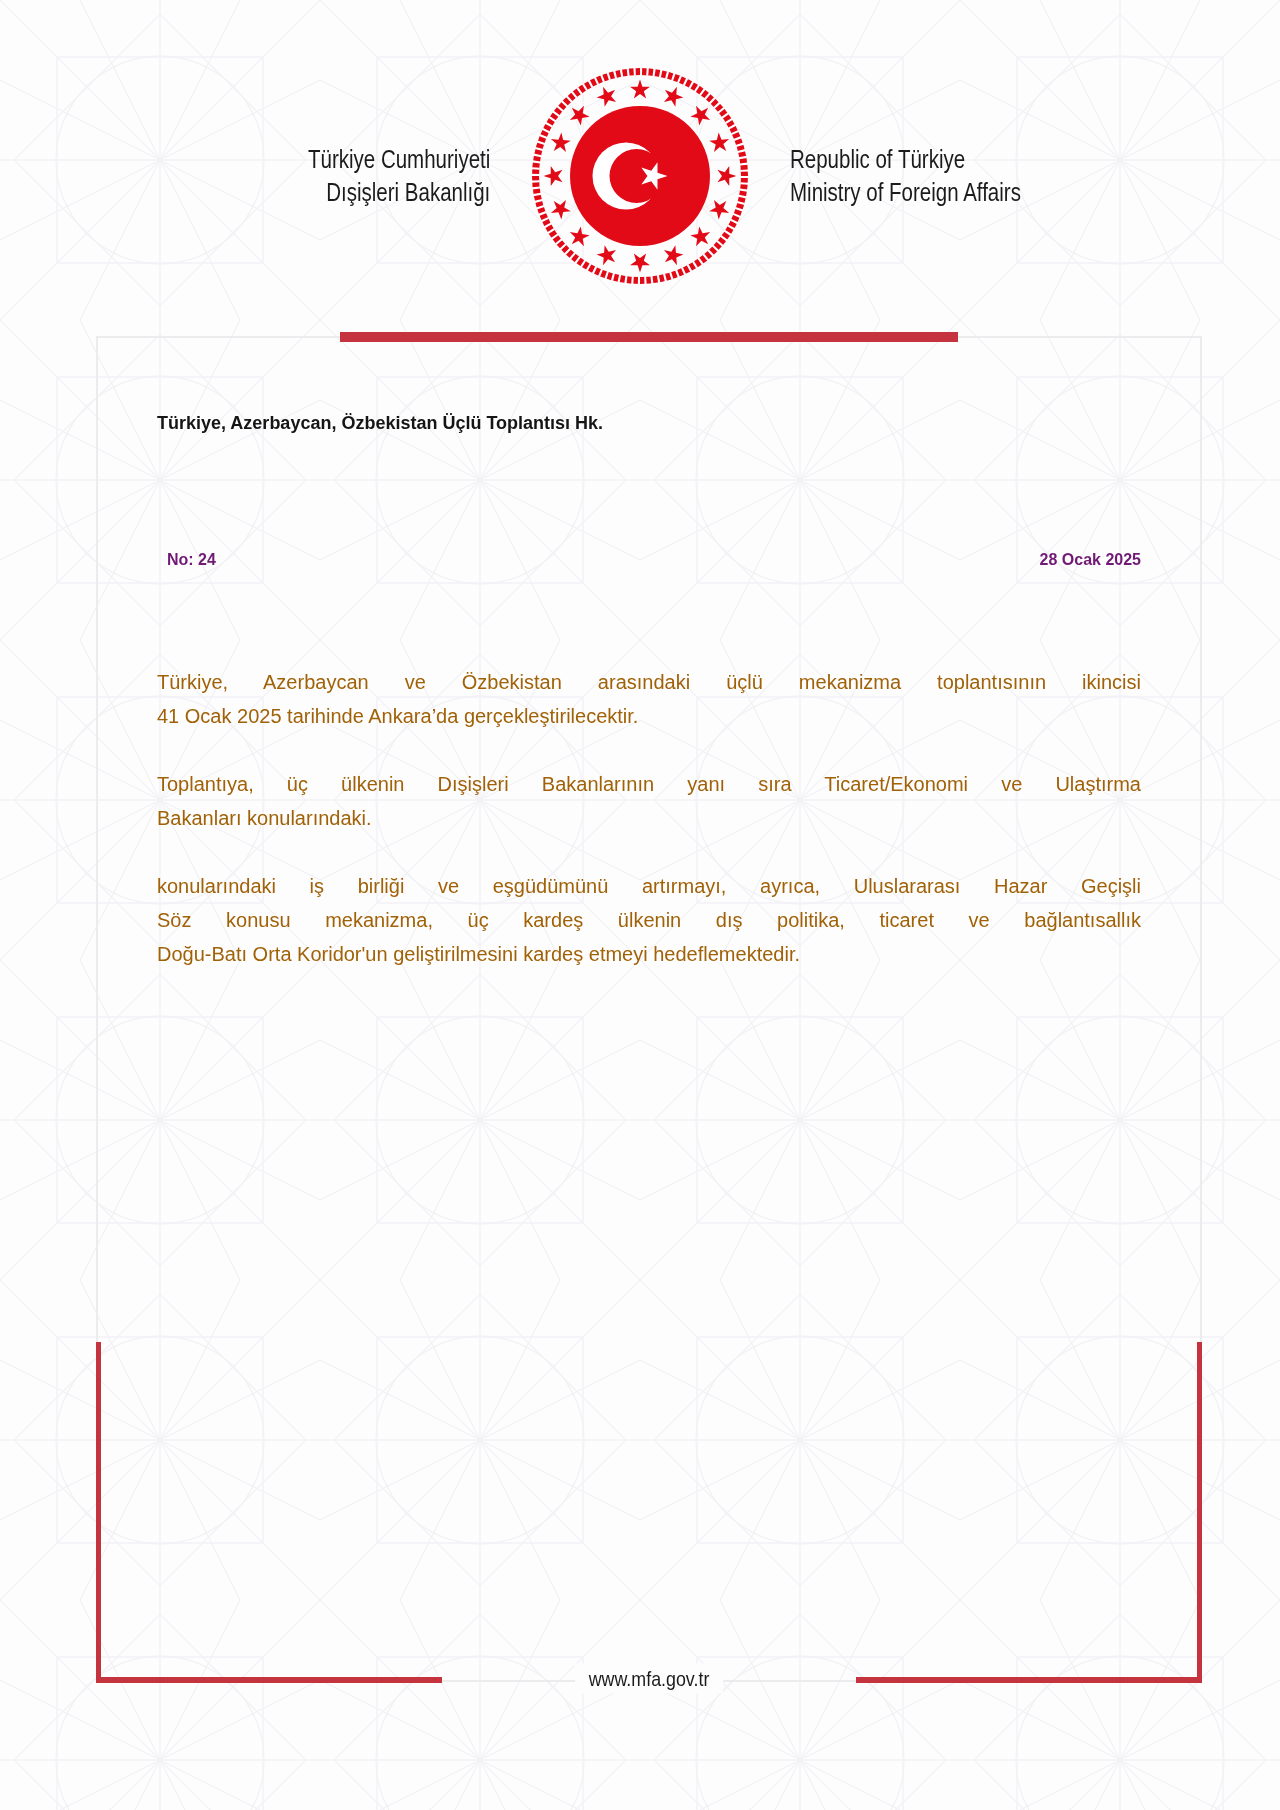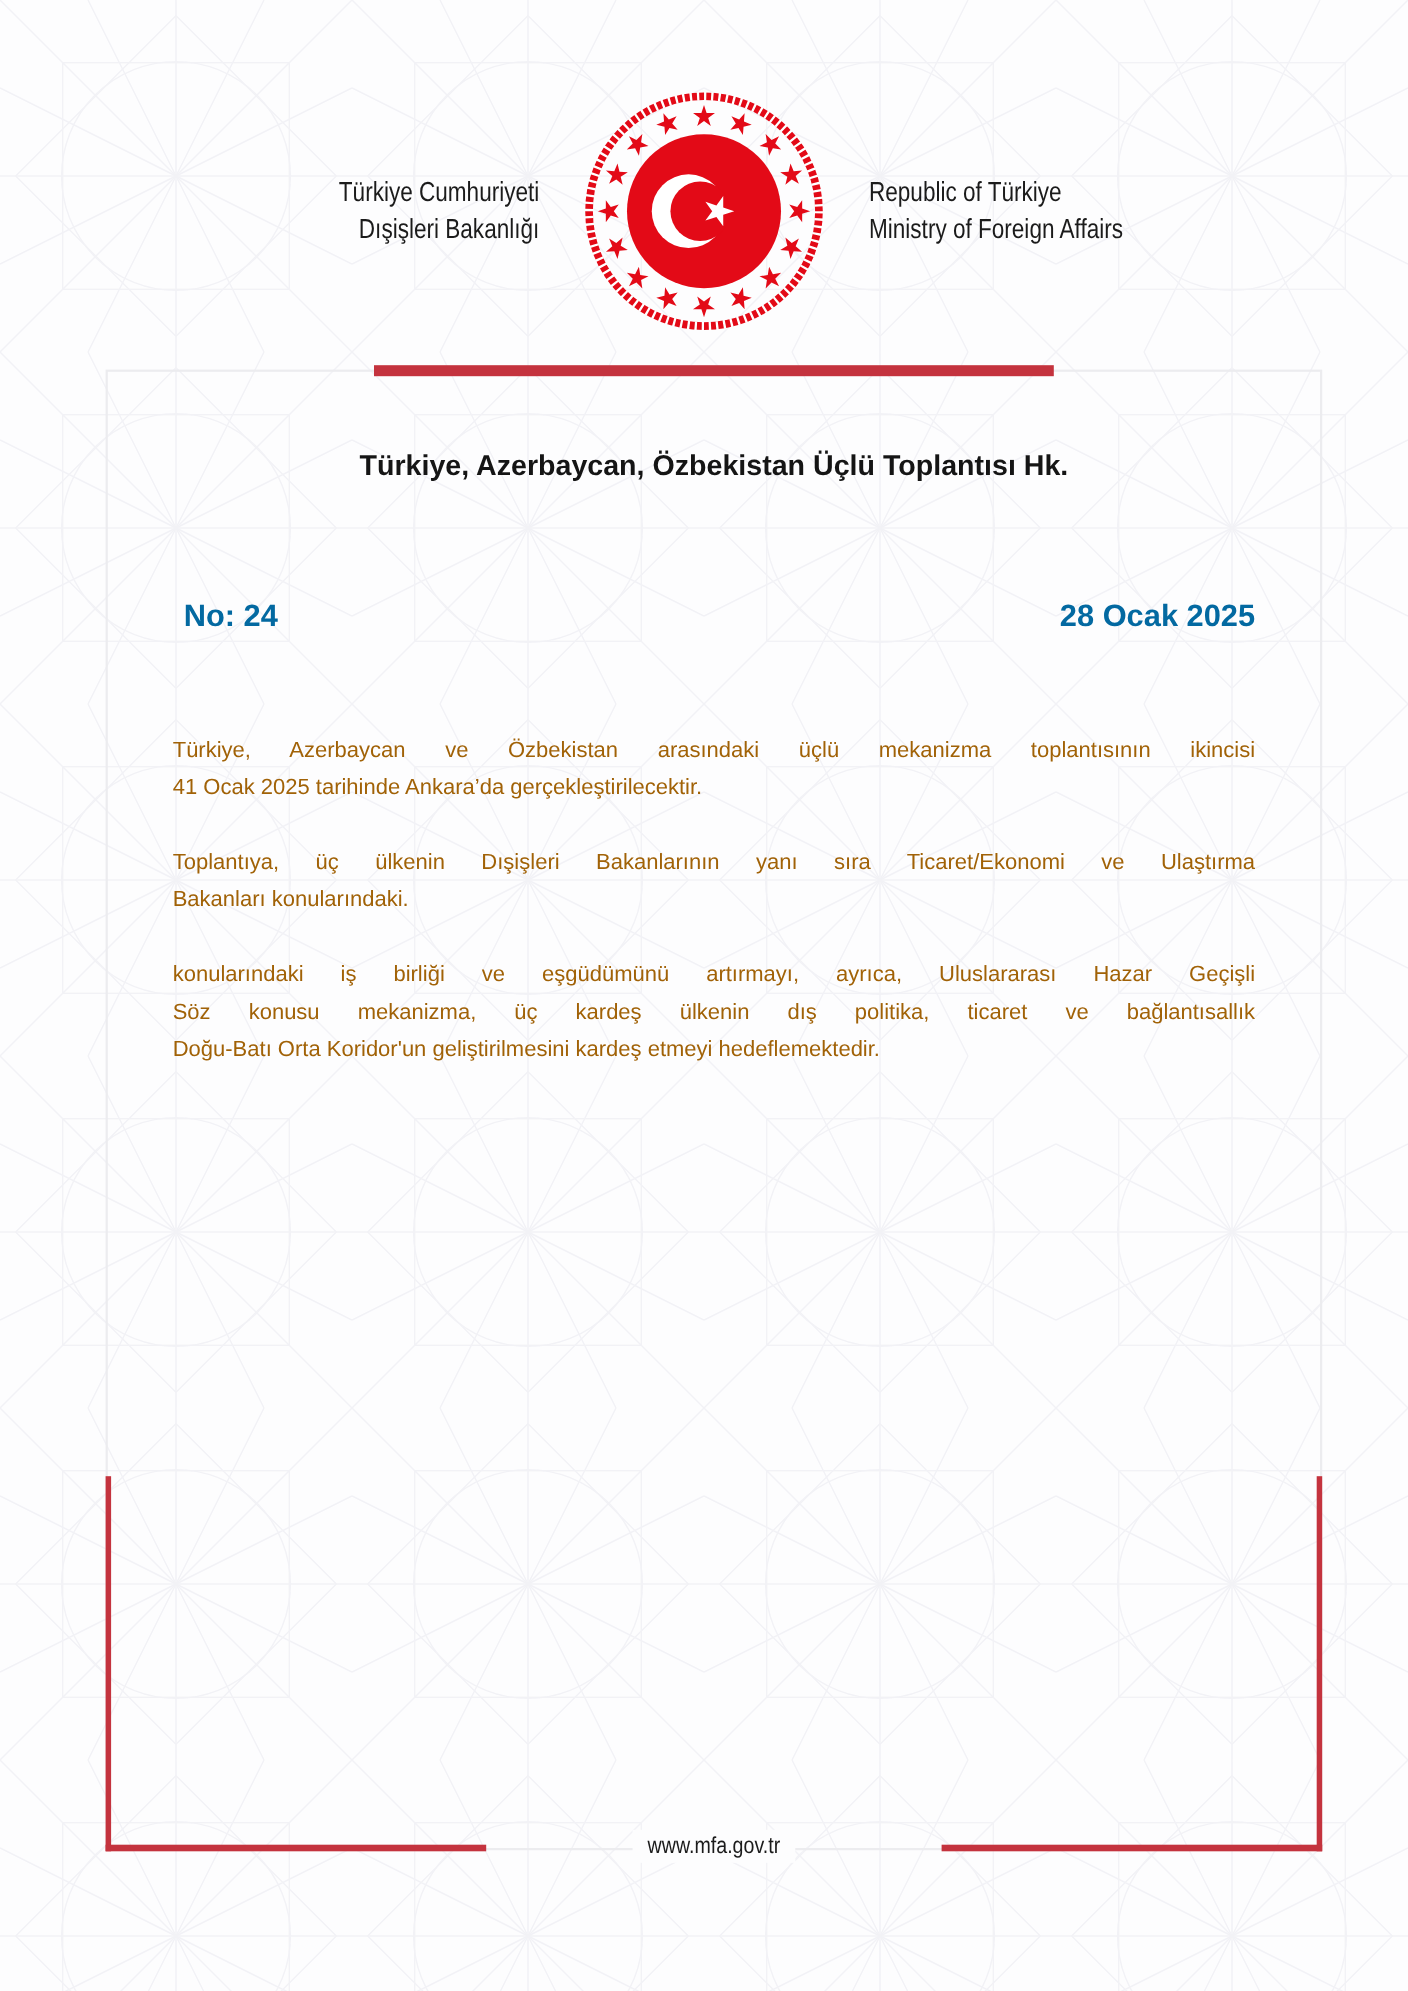--- a/index.html
+++ b/index.html
@@ -16,21 +16,21 @@
     background: #fdfdfe;
   }
   .bg-pattern {
     position: absolute;
     inset: 0;
     z-index: 0;
     pointer-events: none;
   }
 
   
-  .header { position: absolute; top: 81px; left: 0; right: 0; height: 222px; z-index: 1; }
+  .header { position: absolute; top: 65px; left: 0; right: 0; height: 222px; z-index: 1; }
   .emblem {
     position: absolute; left: 50%; top: 0;
     transform: translateX(-50%);
     width: 222px; height: 222px;
   }
   .brand {
     position: absolute; top: 50%;
     color: #1b1b1b;
     font-size: 25px;
     line-height: 33px;
@@ -80,35 +80,34 @@
     padding: 3px 16px;
     font-size: 21px;
     color: #1b1b1b;
     white-space: nowrap;
     z-index: 3;
   }
 
   
   .card-inner { position: relative; padding: 70px 59px 0; }
   .doc-title {
-    text-align: center;
-    font-size: 26px;
+    font-size: 18px;
     line-height: 30px;
     font-weight: bold;
     color: #151515;
   }
   .meta-row {
     margin-top: 110px;
     display: flex;
     justify-content: space-between;
     align-items: baseline;
-    font-size: 28px;
+    font-size: 16px;
     line-height: 24px;
     font-weight: bold;
-    color: #0369a1;
+    color: #701a75;
   }
   .meta-no { padding-left: 10px; }
   .body-copy {
     margin-top: 93px;
     font-size: 20px;
     line-height: 34px;
     color: #a16207;
   }
   .body-copy p { margin: 0 0 34px; }
   .jline {

